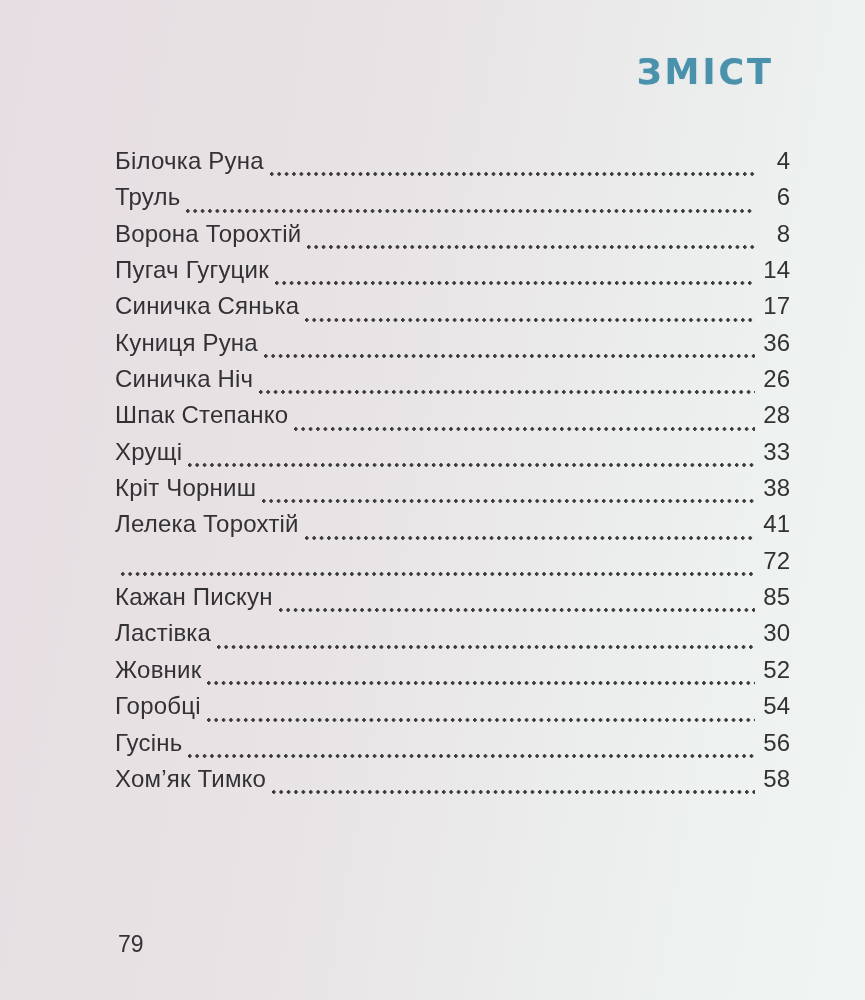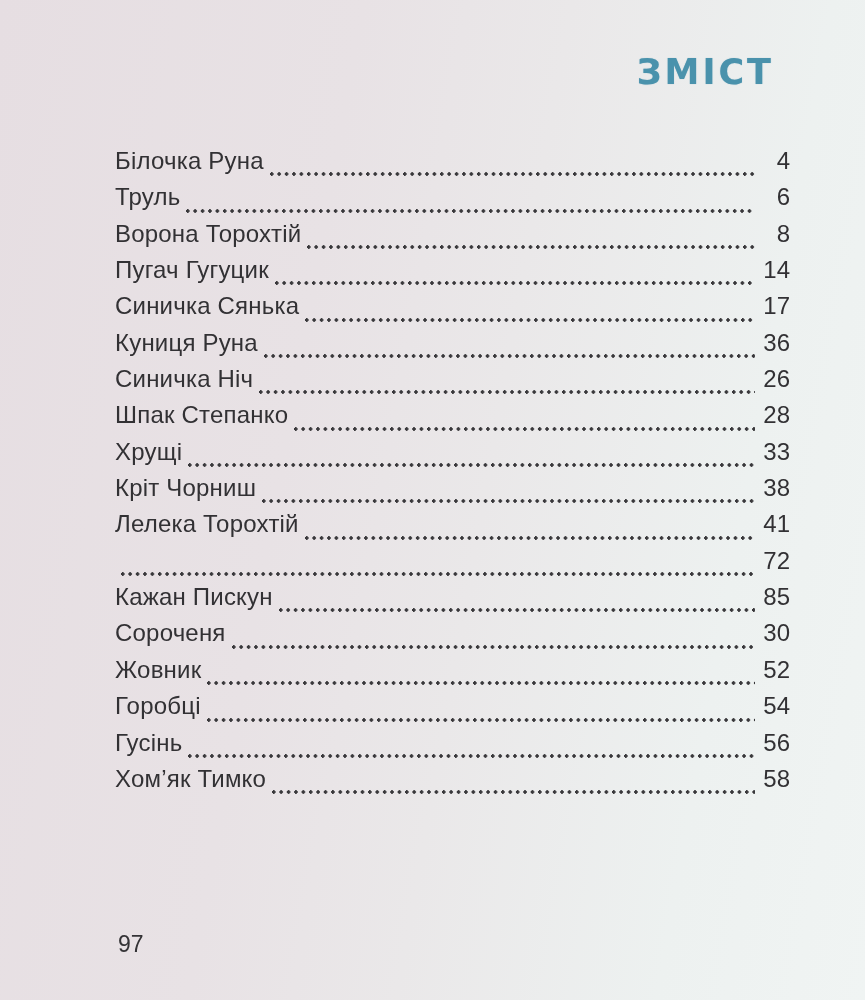--- a/index.html
+++ b/index.html
@@ -149,21 +149,21 @@
     <span class="toc-page-num">72</span>
   </div>
 
   <div class="toc-row">
     <span class="toc-entry-title">Кажан Пискун</span>
     <span class="dots"></span>
     <span class="toc-page-num">85</span>
   </div>
 
   <div class="toc-row">
-    <span class="toc-entry-title">Сороченя</span>
+    <span class="toc-entry-title">Ластівка</span>
     <span class="dots"></span>
     <span class="toc-page-num">30</span>
   </div>
 
   <div class="toc-row">
     <span class="toc-entry-title">Жовник</span>
     <span class="dots"></span>
     <span class="toc-page-num">52</span>
   </div>
 
@@ -179,14 +179,14 @@
     <span class="toc-page-num">56</span>
   </div>
 
   <div class="toc-row">
     <span class="toc-entry-title">Хом’як Тимко</span>
     <span class="dots"></span>
     <span class="toc-page-num">58</span>
   </div>
 </div>
 
-  <div class="folio">97</div>
+  <div class="folio">79</div>
 </div>
 
 </body></html>

